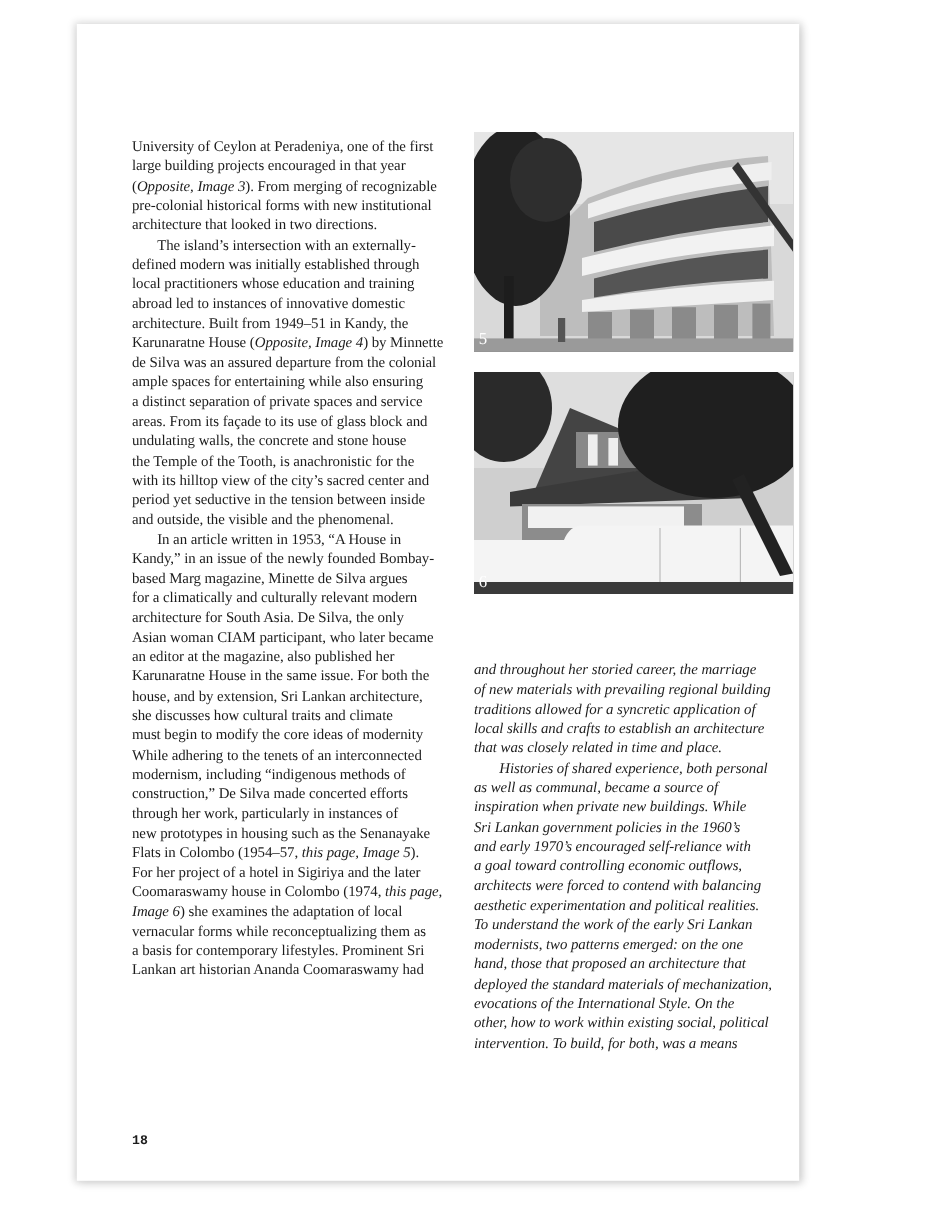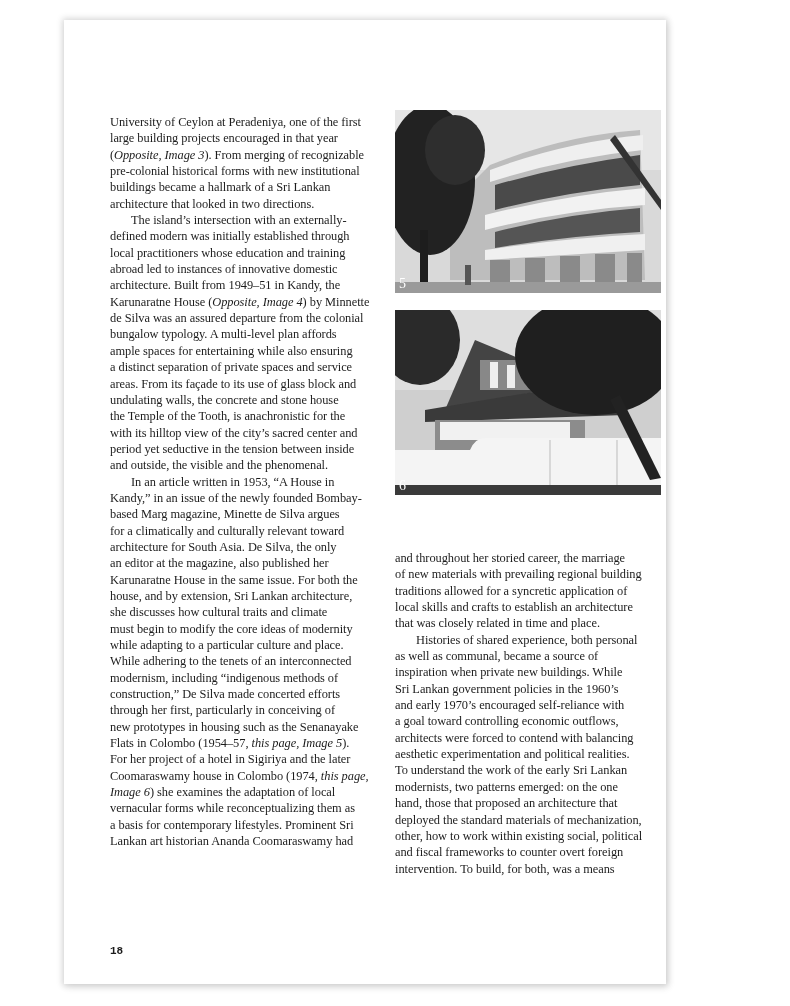--- a/index.html
+++ b/index.html
@@ -14,21 +14,21 @@
     box-shadow: 0 0 6px 2px rgba(0,0,0,0.13), 2px 3px 8px rgba(0,0,0,0.10);
   }
   .col {
     position: absolute; color: #1c1c1c;
     font-size: 12.4px; line-height: 16.35px; letter-spacing: -0.05px;
   }
   .col p { margin: 0; }
   .col .ln { display: block; white-space: nowrap; }
   .col .ind { padding-left: 21px; }
   .col-left { left: 46px; top: 94px; width: 285px; }
-  .col-right { left: 331px; top: 530px; width: 285px; }
+  .col-right { left: 331px; top: 530px; width: 285px; font-style: italic; }
   em { }
 
   .photo {
     position: absolute; overflow: hidden; background: #3a3a3a;
   }
   .photo-5 { left: 331px; top: 90px; width: 266px; height: 183px; }
   .photo-6 { left: 331px; top: 290px; width: 266px; height: 185px; }
   .photo svg { display: block; width: 100%; height: 100%; }
   .photo-num {
     position: absolute; left: 4px; bottom: 2px;
@@ -45,57 +45,55 @@
 <body>
 
 <div class="page">
 
   <div class="col col-left">
       <p>
         <span class="ln"><span>University of Ceylon at Peradeniya, one of the first</span></span>
         <span class="ln"><span>large building projects encouraged in that year</span></span>
         <span class="ln"><span>(</span><em>Opposite, Image 3</em><span>). From merging of recognizable</span></span>
         <span class="ln"><span>pre-colonial historical forms with new institutional</span></span>
-        <span class="ln"><span>buildings became a hallmark of a Sri Lankan</span></span>
         <span class="ln"><span>architecture that looked in two directions.</span></span>
       </p>
       <p>
         <span class="ln ind"><span>The island’s intersection with an externally-</span></span>
         <span class="ln"><span>defined modern was initially established through</span></span>
         <span class="ln"><span>local practitioners whose education and training</span></span>
         <span class="ln"><span>abroad led to instances of innovative domestic</span></span>
         <span class="ln"><span>architecture. Built from 1949–51 in Kandy, the</span></span>
         <span class="ln"><span>Karunaratne House (</span><em>Opposite, Image 4</em><span>) by Minnette</span></span>
         <span class="ln"><span>de Silva was an assured departure from the colonial</span></span>
-        <span class="ln"><span>bungalow typology. A multi-level plan affords</span></span>
         <span class="ln"><span>ample spaces for entertaining while also ensuring</span></span>
         <span class="ln"><span>a distinct separation of private spaces and service</span></span>
         <span class="ln"><span>areas. From its façade to its use of glass block and</span></span>
         <span class="ln"><span>undulating walls, the concrete and stone house</span></span>
         <span class="ln"><span>the Temple of the Tooth, is anachronistic for the</span></span>
         <span class="ln"><span>with its hilltop view of the city’s sacred center and</span></span>
         <span class="ln"><span>period yet seductive in the tension between inside</span></span>
         <span class="ln"><span>and outside, the visible and the phenomenal.</span></span>
       </p>
       <p>
         <span class="ln ind"><span>In an article written in 1953, “A House in</span></span>
         <span class="ln"><span>Kandy,” in an issue of the newly founded Bombay-</span></span>
         <span class="ln"><span>based Marg magazine, Minette de Silva argues</span></span>
-        <span class="ln"><span>for a climatically and culturally relevant toward</span></span>
+        <span class="ln"><span>for a climatically and culturally relevant modern</span></span>
         <span class="ln"><span>architecture for South Asia. De Silva, the only</span></span>
+        <span class="ln"><span>Asian woman CIAM participant, who later became</span></span>
         <span class="ln"><span>an editor at the magazine, also published her</span></span>
         <span class="ln"><span>Karunaratne House in the same issue. For both the</span></span>
         <span class="ln"><span>house, and by extension, Sri Lankan architecture,</span></span>
         <span class="ln"><span>she discusses how cultural traits and climate</span></span>
         <span class="ln"><span>must begin to modify the core ideas of modernity</span></span>
-        <span class="ln"><span>while adapting to a particular culture and place.</span></span>
         <span class="ln"><span>While adhering to the tenets of an interconnected</span></span>
         <span class="ln"><span>modernism, including “indigenous methods of</span></span>
         <span class="ln"><span>construction,” De Silva made concerted efforts</span></span>
-        <span class="ln"><span>through her first, particularly in conceiving of</span></span>
+        <span class="ln"><span>through her work, particularly in instances of</span></span>
         <span class="ln"><span>new prototypes in housing such as the Senanayake</span></span>
         <span class="ln"><span>Flats in Colombo (1954–57, </span><em>this page, Image 5</em><span>).</span></span>
         <span class="ln"><span>For her project of a hotel in Sigiriya and the later</span></span>
         <span class="ln"><span>Coomaraswamy house in Colombo (1974, </span><em>this page,</em></span>
         <span class="ln"><em>Image 6</em><span>) she examines the adaptation of local</span></span>
         <span class="ln"><span>vernacular forms while reconceptualizing them as</span></span>
         <span class="ln"><span>a basis for contemporary lifestyles. Prominent Sri</span></span>
         <span class="ln"><span>Lankan art historian Ananda Coomaraswamy had</span></span>
       </p>
     </div>
@@ -177,20 +175,20 @@
         <span class="ln"><span>inspiration when private new buildings. While</span></span>
         <span class="ln"><span>Sri Lankan government policies in the 1960’s</span></span>
         <span class="ln"><span>and early 1970’s encouraged self-reliance with</span></span>
         <span class="ln"><span>a goal toward controlling economic outflows,</span></span>
         <span class="ln"><span>architects were forced to contend with balancing</span></span>
         <span class="ln"><span>aesthetic experimentation and political realities.</span></span>
         <span class="ln"><span>To understand the work of the early Sri Lankan</span></span>
         <span class="ln"><span>modernists, two patterns emerged: on the one</span></span>
         <span class="ln"><span>hand, those that proposed an architecture that</span></span>
         <span class="ln"><span>deployed the standard materials of mechanization,</span></span>
+        <span class="ln"><span>evocations of the International Style. On the</span></span>
         <span class="ln"><span>other, how to work within existing social, political</span></span>
-        <span class="ln"><span>and fiscal frameworks to counter overt foreign</span></span>
         <span class="ln"><span>intervention. To build, for both, was a means</span></span>
       </p>
     </div>
 
   <div class="page-number">18</div>
 </div>
 
 </body></html>

